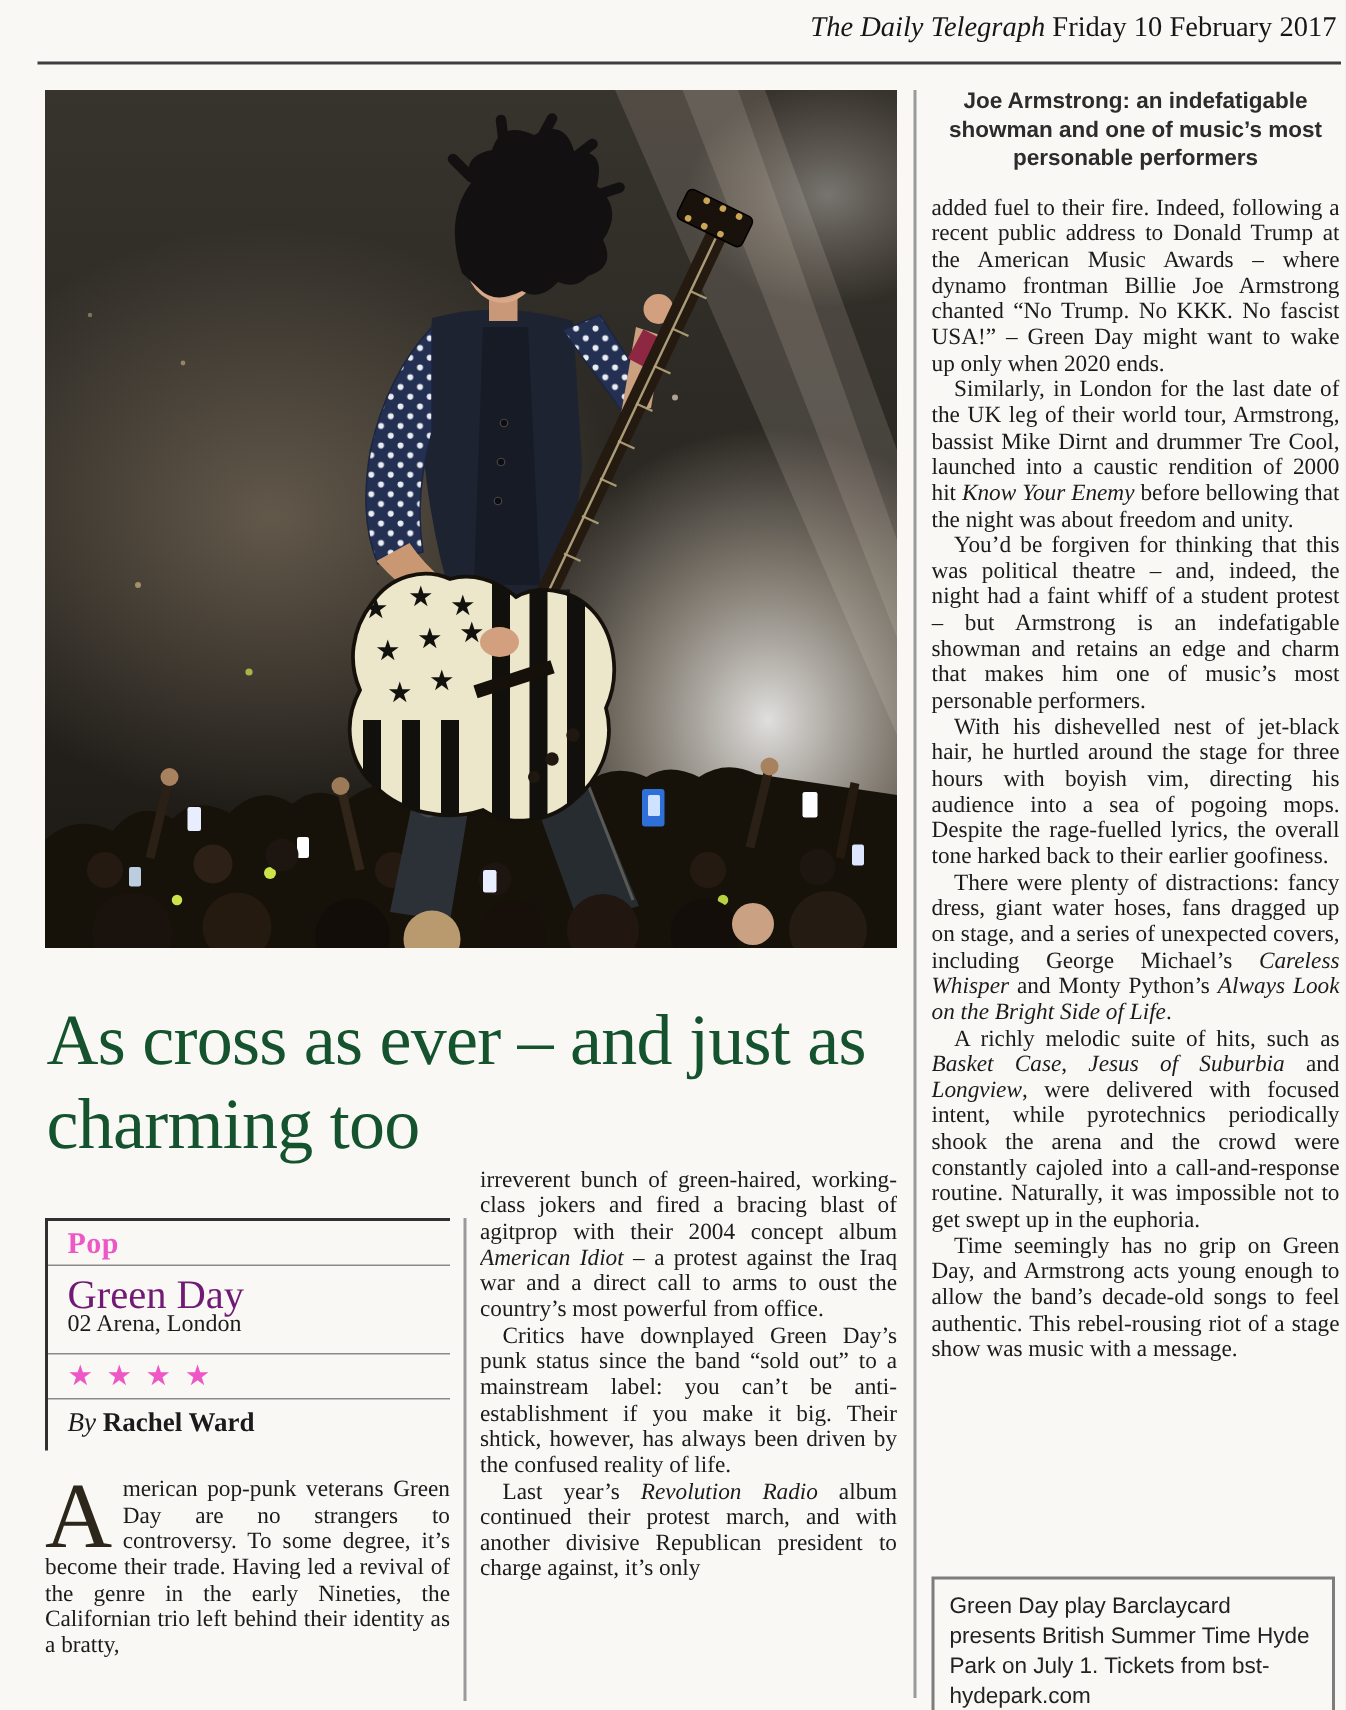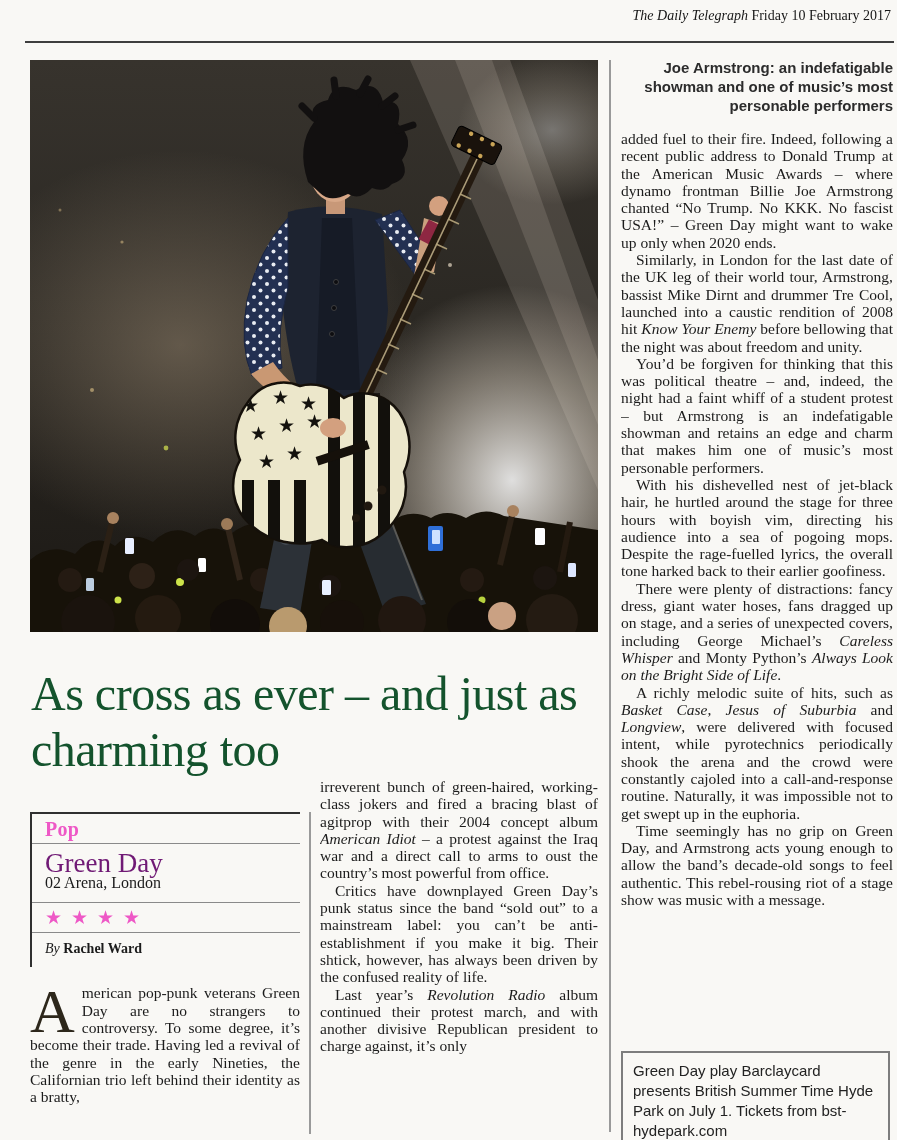--- a/index.html
+++ b/index.html
@@ -2,21 +2,21 @@
 <html><head>
 <meta charset="utf-8">
 <style>
   html,body{margin:0;padding:0;background:#e9e7e3;}
   .page{
     position:relative;width:897px;height:1140px;margin:0 auto;
     background:#f9f8f5;overflow:hidden;
     font-family:"Liberation Serif","DejaVu Serif",serif;color:#1b1b1b;
   }
   
-  .masthead{position:absolute;top:8px;right:6px;font-size:14px;color:#161616;white-space:nowrap;}
+  .masthead{position:absolute;top:8px;right:6px;font-size:19px;color:#161616;white-space:nowrap;}
   .masthead .paper{font-style:italic;}
   .top-rule{position:absolute;left:25px;top:41px;width:869px;height:2px;background:#3e3e3e;}
   
   .photo{position:absolute;left:30px;top:60px;width:568px;height:572px;background:#262320;}
   .photo svg{display:block;width:100%;height:100%;}
   
   .headline{
     position:absolute;left:31px;top:634px;width:566px;
     font-size:48px;line-height:56px;letter-spacing:-0.5px;
     color:#40351f;font-weight:400;
@@ -33,31 +33,31 @@
   .body-copy p + p{text-indent:15px;}
   .body-copy i{font-style:italic;}
   
   .review-card{border-left:2px solid #303030;width:268px;}
   .rc-rule-top{height:2px;background:#303030;}
   .rc-rule{height:1px;background:#8a8a8a;}
   .rc-category{padding:7px 0 5px 13px;font-size:20px;font-weight:700;letter-spacing:.3px;}
   .rc-artist{padding:11px 0 1px 13px;font-size:27px;color:#701a75;}
   .rc-venue{padding:0 0 11px 13px;font-size:16px;}
   .rc-stars{padding:6px 0 6px 13px;font-size:19px;letter-spacing:9px;}
-  .rc-byline{padding:7px 0 10px 13px;font-size:14px;}
+  .rc-byline{padding:7px 0 10px 13px;font-size:18px;}
   .rc-byline .by{font-style:italic;}
   .rc-byline .name{font-weight:700;}
   
   .intro-para{margin-top:17px;text-align:justify;}
   .dropcap{float:left;font-size:62px;line-height:48px;padding:3px 7px 0 0;color:#2d271b;}
   
   .caption{
     font-family:"Liberation Sans","DejaVu Sans",sans-serif;
     font-weight:700;font-size:15px;line-height:19px;color:#2c2c2c;
-    text-align:right;margin-bottom:15px;
+    text-align:center;margin-bottom:15px;
   }
   .ticket-box{
     position:absolute;left:621px;top:1051px;width:245px;
     border:2px solid #7d7d7d;background:#f9f8f5;padding:8px 10px;
     font-family:"Liberation Sans","DejaVu Sans",sans-serif;
     font-size:15px;line-height:20px;color:#222;text-align:left;
   }
 </style>
 </head>
 <body>
@@ -274,21 +274,21 @@
   <div class="col col-mid body-copy">
       <p><span>irreverent bunch of green-haired, working-class jokers and fired a bracing blast of agitprop with their 2004 concept album </span><i>American Idiot</i><span> – a protest against the Iraq war and a direct call to arms to oust the country’s most powerful from office.</span></p>
       <p><span>Critics have downplayed Green Day’s punk status since the band “sold out” to a mainstream label: you can’t be anti-establishment if you make it big. Their shtick, however, has always been driven by the confused reality of life.</span></p>
       <p><span>Last year’s </span><i>Revolution Radio</i><span> album continued their protest march, and with another divisive Republican president to charge against, it’s only</span></p>
     </div>
 
   <div class="col col-right">
     <div class="caption">Joe Armstrong: an indefatigable showman and one of music’s most personable performers</div>
     <div class="body-copy">
         <p><span>added fuel to their fire. Indeed, following a recent public address to Donald Trump at the American Music Awards – where dynamo frontman Billie Joe Armstrong chanted “No Trump. No KKK. No fascist USA!” – Green Day might want to wake up only when 2020 ends.</span></p>
-        <p><span>Similarly, in London for the last date of the UK leg of their world tour, Armstrong, bassist Mike Dirnt and drummer Tre Cool, launched into a caustic rendition of 2008 hit </span><i>Know Your Enemy</i><span> before bellowing that the night was about freedom and unity.</span></p>
+        <p><span>Similarly, in London for the last date of the UK leg of their world tour, Armstrong, bassist Mike Dirnt and drummer Tre Cool, launched into a caustic rendition of 2000 hit </span><i>Know Your Enemy</i><span> before bellowing that the night was about freedom and unity.</span></p>
         <p><span>You’d be forgiven for thinking that this was political theatre – and, indeed, the night had a faint whiff of a student protest – but Armstrong is an indefatigable showman and retains an edge and charm that makes him one of music’s most personable performers.</span></p>
         <p><span>With his dishevelled nest of jet-black hair, he hurtled around the stage for three hours with boyish vim, directing his audience into a sea of pogoing mops. Despite the rage-fuelled lyrics, the overall tone harked back to their earlier goofiness.</span></p>
         <p><span>There were plenty of distractions: fancy dress, giant water hoses, fans dragged up on stage, and a series of unexpected covers, including George Michael’s </span><i>Careless Whisper</i><span> and Monty Python’s </span><i>Always Look on the Bright Side of Life</i><span>.</span></p>
         <p><span>A richly melodic suite of hits, such as </span><i>Basket Case</i><span>, </span><i>Jesus of Suburbia</i><span> and </span><i>Longview</i><span>, were delivered with focused intent, while pyrotechnics periodically shook the arena and the crowd were constantly cajoled into a call-and-response routine. Naturally, it was impossible not to get swept up in the euphoria.</span></p>
         <p><span>Time seemingly has no grip on Green Day, and Armstrong acts young enough to allow the band’s decade-old songs to feel authentic. This rebel-rousing riot of a stage show was music with a message.</span></p>
       </div>
   </div>
 
   <div class="ticket-box">Green Day play Barclaycard presents British Summer Time Hyde Park on July 1. Tickets from bst-hydepark.com</div>
 

